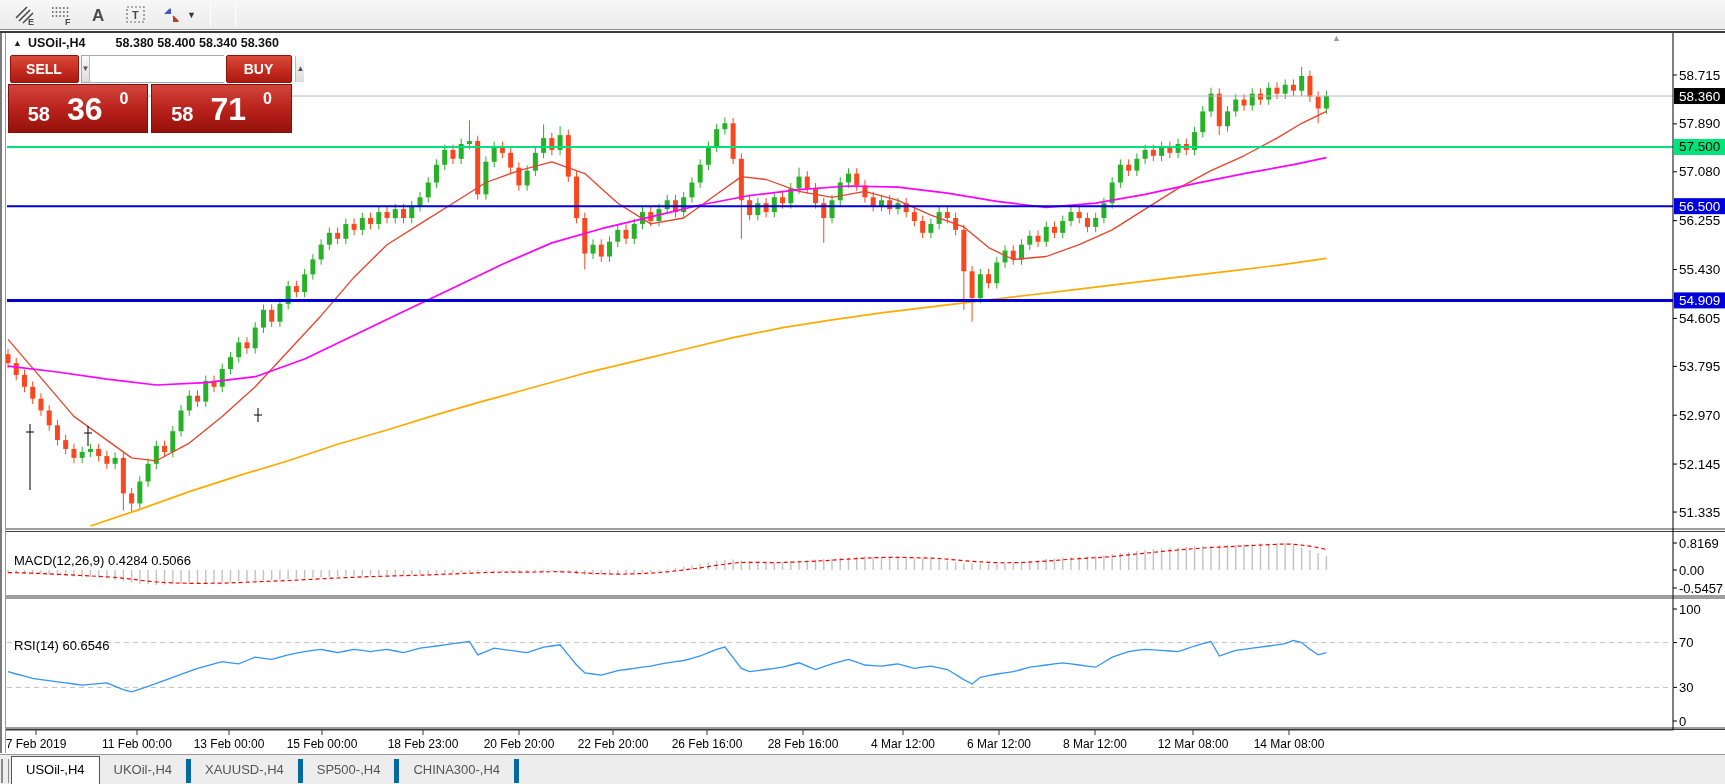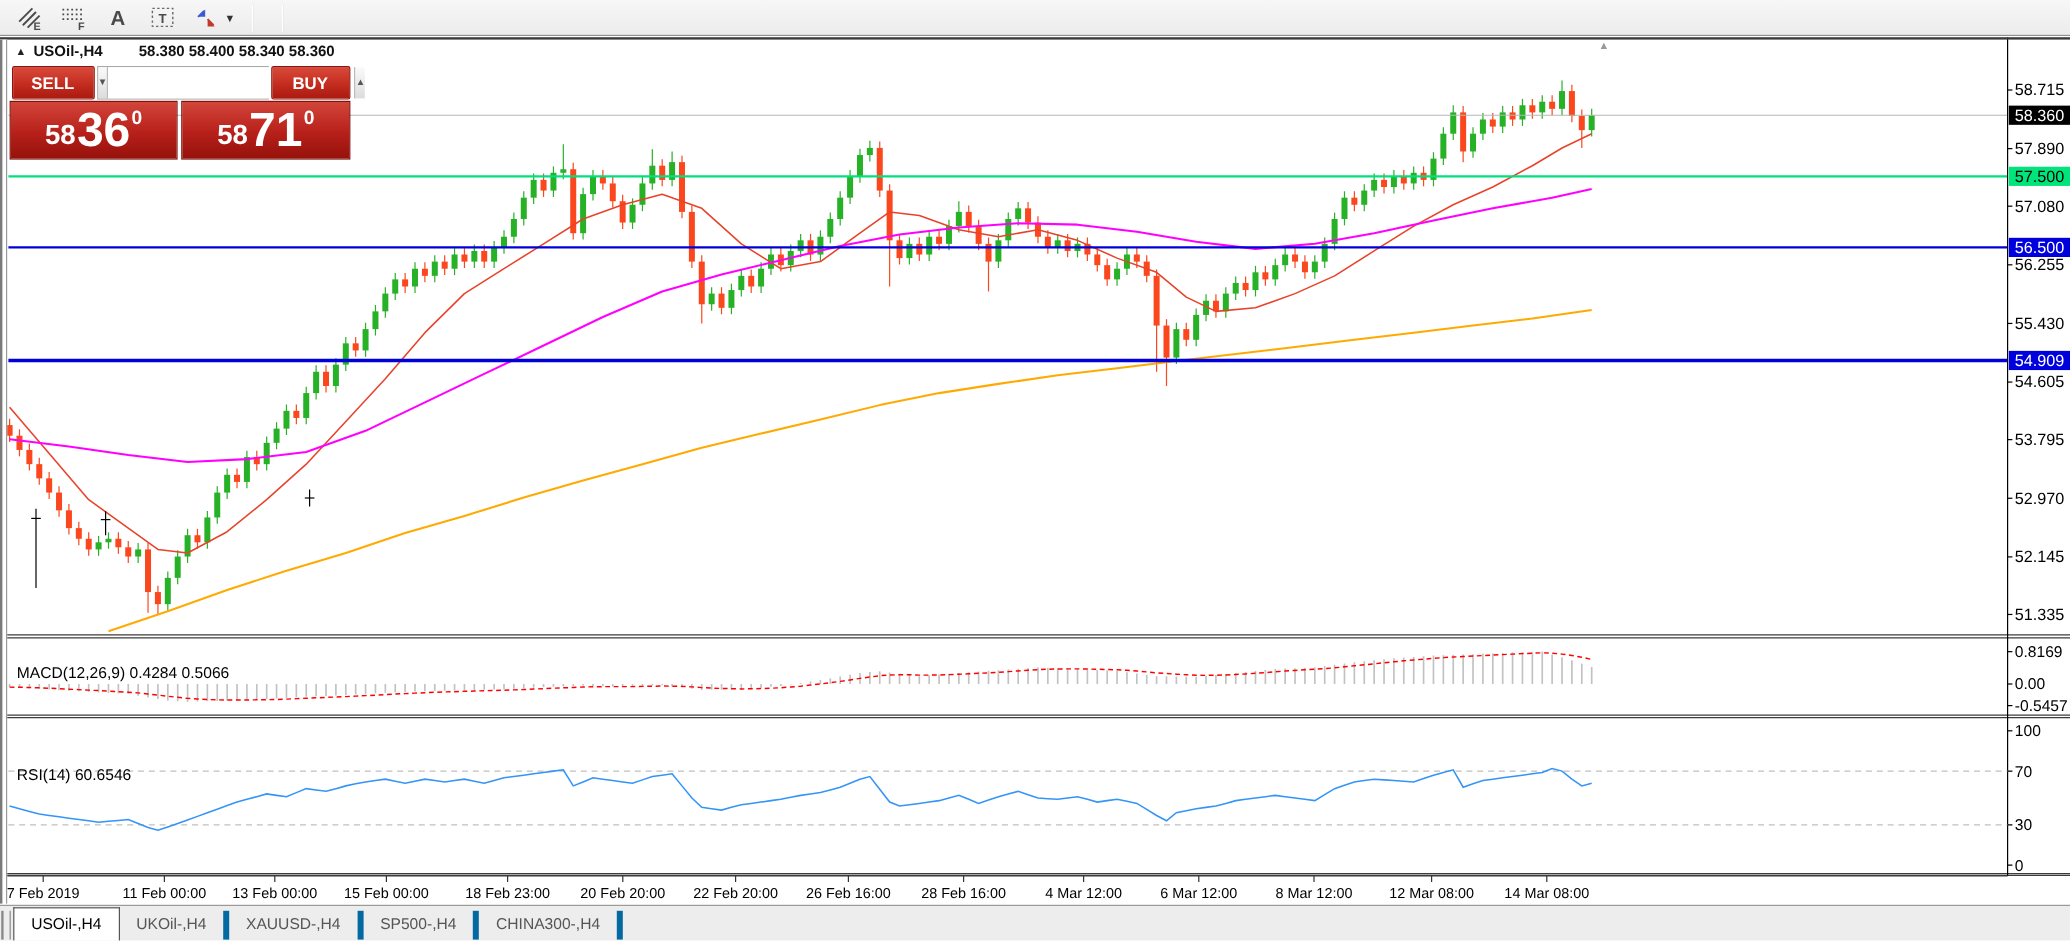--- a/index.html
+++ b/index.html
@@ -47,22 +47,22 @@
              font-size:8px; text-align:center; line-height:26px; }
   .vol-down { border-right:1px solid #bbb; }
   .vol-up   { border-left:1px solid #bbb; }
   .vol-input { flex:1; border:none; outline:none; text-align:right; font-size:15px;
                padding-right:6px; font-family:"Liberation Sans",sans-serif; color:#000; }
   .tp-row2 { display:flex; gap:3px; margin-top:1px; height:49px; }
   .quote-box { color:#fff; display:flex; align-items:center; justify-content:center;
                background:linear-gradient(#d2453a,#b7201a 55%,#96110b);
                border:1px solid #82100a; }
   .bid-box { width:140px; } .ask-box { width:141px; }
-  .q-small { font-size:23px; font-weight:700; align-self:flex-end; margin-bottom:6px; }
-  .q-big   { font-size:40px; font-weight:700; line-height:44px; margin:0 1px; }
+  .q-small { font-size:20px; font-weight:700; align-self:flex-end; margin-bottom:6px; }
+  .q-big   { font-size:32px; font-weight:700; line-height:44px; margin:0 17px; }
   .q-sup   { font-size:16px; font-weight:700; align-self:flex-start; margin-top:5px; }
 
   
   .annotation { position:absolute; left:1028px; top:394px; z-index:3;
                 font-size:45px; font-weight:700; line-height:1.05; white-space:nowrap; }
 
   .scroll-marker { position:absolute; left:1332px; top:33px; font-size:9px; color:#9a9a9a; z-index:3; }
 
   
   .ind-label { position:absolute; z-index:3; font-size:13px; color:#000; }

